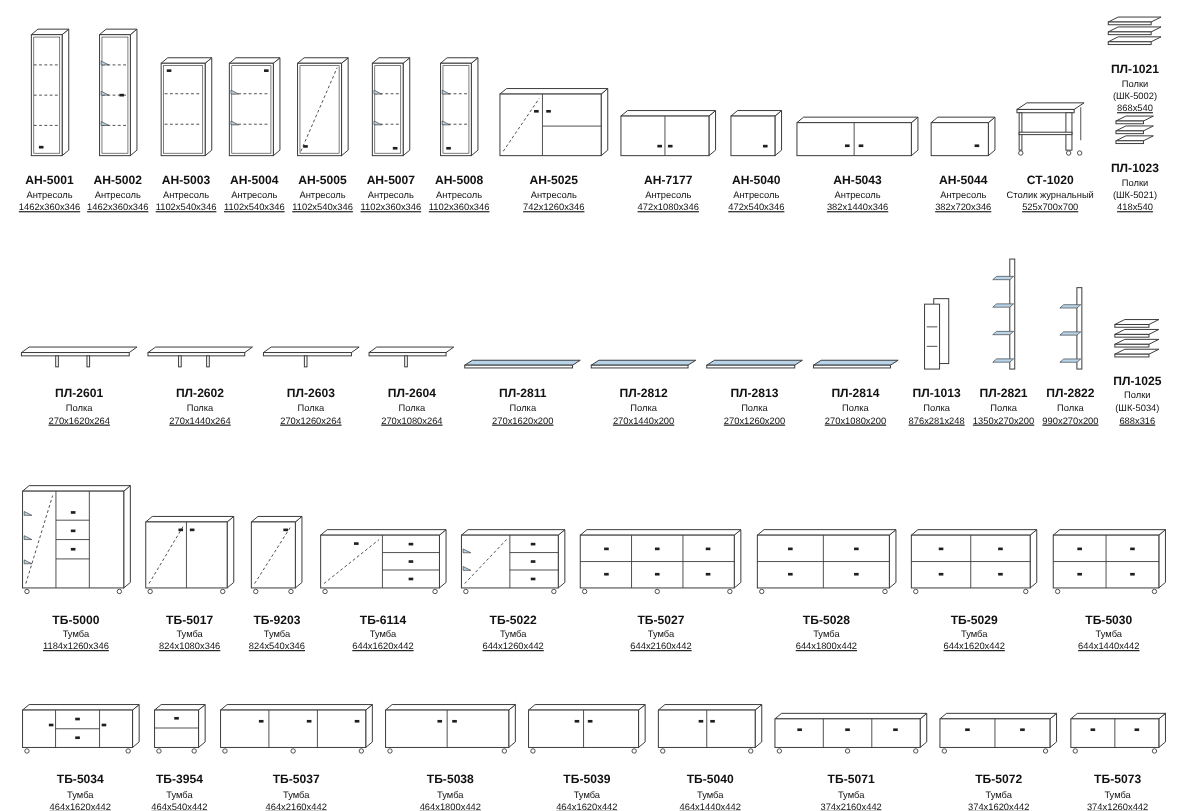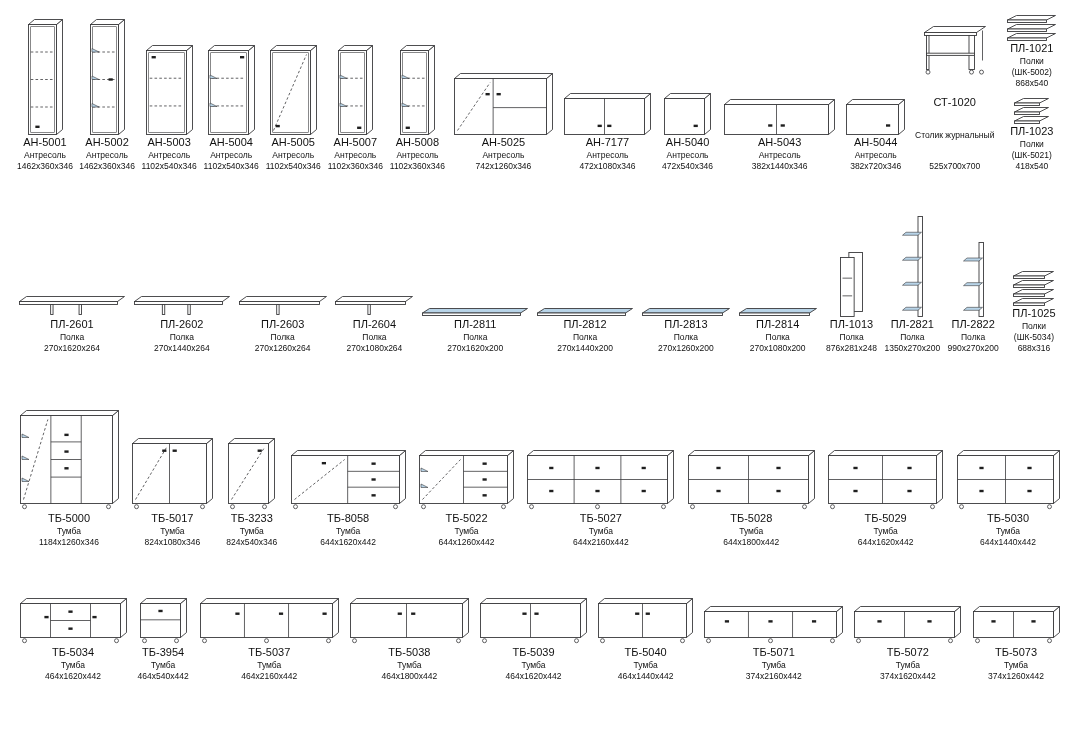--- a/index.html
+++ b/index.html
@@ -8,24 +8,24 @@
     font-family:"Liberation Sans", sans-serif;color:#111;
   }
   .page{box-sizing:border-box;width:100%;height:100%;padding:14px 16px 0 16px;}
   .row{display:flex;justify-content:space-between;align-items:flex-end;}
   .row.r0{min-height:158px;margin-bottom:40px;}
   .row.r1{min-height:142px;margin-bottom:52px;}
   .row.r2{min-height:142px;margin-bottom:46px;}
   .row.r3{min-height:88px;}
   .cell{display:flex;flex-direction:column;align-items:center;text-align:center;}
   .draw{display:flex;align-items:flex-end;justify-content:center;}
-  .code{font-weight:normal;font-size:11px;margin-top:0;white-space:nowrap;line-height:1.25;}
+  .code{font-weight:bold;font-size:11px;margin-top:15px;white-space:nowrap;line-height:1.25;}
   .type{font-size:8.5px;line-height:1.3;}
   .note{font-size:8.5px;line-height:1.3;}
-  .dims{font-size:8.5px;line-height:1.3;white-space:nowrap;}
+  .dims{font-size:8.5px;line-height:1.3;white-space:nowrap;text-decoration:underline;}
   .side-col{display:flex;flex-direction:column;justify-content:space-between;align-self:stretch;align-items:center;}
 </style>
 </head>
 <body>
 
 <div class="page">
   <div class="row r0" id="row0">
       <div class="cell" style="width: 58px;">
         <div class="draw">
           <svg xmlns="http://www.w3.org/2000/svg" width="37" height="118" viewBox="0 0 37 118">
@@ -214,21 +214,21 @@
             <polygon points="53.5,6.5 59.5,1.5 59.5,31.5 53.5,36.5" fill="#fff" stroke="#3a3a3c" stroke-width="0.9"></polygon>
             <polygon points="1.5,6.5 7.5,1.5 59.5,1.5 53.5,6.5" fill="#fff" stroke="#3a3a3c" stroke-width="0.9"></polygon>
             <rect x="1.5" y="6.5" width="52" height="30" fill="#fff" stroke="#3a3a3c" stroke-width="0.9"></rect>
             <rect x="41" y="26.3" width="4.2" height="2.4" fill="#1f1f1f"></rect>
           </svg>
         </div>
         <div class="code">АН-5044</div>
         <div class="type">Антресоль</div>
         <div class="dims">382х720х346</div>
       </div>
-      <div class="cell" style="width: 84px; gap: 20px;">
+      <div class="cell" style="width: 84px;">
         <div class="draw">
           <svg xmlns="http://www.w3.org/2000/svg" width="64" height="51" viewBox="0 0 64 51">
             <polygon points="1.5,7.5 10.5,1.5 62.5,1.5 53.5,7.5" fill="#fff" stroke="#3a3a3c" stroke-width="0.9"></polygon>
             <rect x="1.5" y="7.5" width="52" height="3" fill="#fff" stroke="#3a3a3c" stroke-width="0.9"></rect>
             <rect x="3.5" y="10.5" width="2.5" height="34" fill="#fff" stroke="#3a3a3c" stroke-width="0.9"></rect>
             <rect x="46" y="10.5" width="5.5" height="34" fill="#fff" stroke="#3a3a3c" stroke-width="0.9"></rect>
             <line x1="59.5" y1="5.5" x2="59.5" y2="35.5" stroke="#3a3a3c" stroke-width="0.8"></line>
             <rect x="3.5" y="28.18" width="48" height="2.2" fill="#fff" stroke="#3a3a3c" stroke-width="0.9"></rect>
             <circle cx="5" cy="47.1" r="2" fill="#fff" stroke="#3a3a3c" stroke-width="0.8"></circle>
             <circle cx="48.5" cy="47.1" r="2" fill="#fff" stroke="#3a3a3c" stroke-width="0.8"></circle>
@@ -478,21 +478,21 @@
           <svg xmlns="http://www.w3.org/2000/svg" width="49" height="75" viewBox="0 0 49 75">
             <polygon points="41.5,6.5 47.5,1.5 47.5,61.5 41.5,66.5" fill="#fff" stroke="#3a3a3c" stroke-width="0.9"></polygon>
             <polygon points="1.5,6.5 7.5,1.5 47.5,1.5 41.5,6.5" fill="#fff" stroke="#3a3a3c" stroke-width="0.9"></polygon>
             <rect x="1.5" y="6.5" width="40" height="60" fill="#fff" stroke="#3a3a3c" stroke-width="0.9"></rect>
             <line x1="4.5" y1="62.5" x2="37.5" y2="10.5" stroke="#3a3a3c" stroke-width="0.8" stroke-dasharray="2.6,2.2"></line>
             <rect x="30.6" y="12.5" width="4.2" height="2.4" fill="#1f1f1f"></rect>
             <circle cx="5.5" cy="69.7" r="2" fill="#fff" stroke="#3a3a3c" stroke-width="0.8"></circle>
             <circle cx="37.5" cy="69.7" r="2" fill="#fff" stroke="#3a3a3c" stroke-width="0.8"></circle>
           </svg>
         </div>
-        <div class="code">ТБ-3233</div>
+        <div class="code">ТБ-9203</div>
         <div class="type">Тумба</div>
         <div class="dims">824х540х346</div>
       </div>
       <div class="cell" style="width: 122px;">
         <div class="draw">
           <svg xmlns="http://www.w3.org/2000/svg" width="117" height="63" viewBox="0 0 117 63">
             <polygon points="109.5,6.5 115.5,1.5 115.5,49.5 109.5,54.5" fill="#fff" stroke="#3a3a3c" stroke-width="0.9"></polygon>
             <polygon points="1.5,6.5 7.5,1.5 115.5,1.5 109.5,6.5" fill="#fff" stroke="#3a3a3c" stroke-width="0.9"></polygon>
             <rect x="1.5" y="6.5" width="108" height="48" fill="#fff" stroke="#3a3a3c" stroke-width="0.9"></rect>
             <line x1="57.660000000000004" y1="6.5" x2="57.660000000000004" y2="54.5" stroke="#3a3a3c" stroke-width="0.8"></line>
@@ -500,21 +500,21 @@
             <line x1="57.660000000000004" y1="38.18" x2="109.5" y2="38.18" stroke="#3a3a3c" stroke-width="0.8"></line>
             <line x1="4.5" y1="50.5" x2="54.660000000000004" y2="10.5" stroke="#3a3a3c" stroke-width="0.8" stroke-dasharray="2.6,2.2"></line>
             <rect x="31.799999999999997" y="12.98" width="4.2" height="2.4" fill="#1f1f1f"></rect>
             <rect x="81.48" y="13.46" width="4.2" height="2.4" fill="#1f1f1f"></rect>
             <rect x="81.48" y="29.3" width="4.2" height="2.4" fill="#1f1f1f"></rect>
             <rect x="81.48" y="45.13999999999999" width="4.2" height="2.4" fill="#1f1f1f"></rect>
             <circle cx="5.5" cy="57.7" r="2" fill="#fff" stroke="#3a3a3c" stroke-width="0.8"></circle>
             <circle cx="105.5" cy="57.7" r="2" fill="#fff" stroke="#3a3a3c" stroke-width="0.8"></circle>
           </svg>
         </div>
-        <div class="code">ТБ-8058</div>
+        <div class="code">ТБ-6114</div>
         <div class="type">Тумба</div>
         <div class="dims">644х1620х442</div>
       </div>
       <div class="cell" style="width: 102px;">
         <div class="draw">
           <svg xmlns="http://www.w3.org/2000/svg" width="97" height="63" viewBox="0 0 97 63">
             <polygon points="89.5,6.5 95.5,1.5 95.5,49.5 89.5,54.5" fill="#fff" stroke="#3a3a3c" stroke-width="0.9"></polygon>
             <polygon points="1.5,6.5 7.5,1.5 95.5,1.5 89.5,6.5" fill="#fff" stroke="#3a3a3c" stroke-width="0.9"></polygon>
             <rect x="1.5" y="6.5" width="88" height="48" fill="#fff" stroke="#3a3a3c" stroke-width="0.9"></rect>
             <line x1="45.5" y1="6.5" x2="45.5" y2="54.5" stroke="#3a3a3c" stroke-width="0.8"></line>

